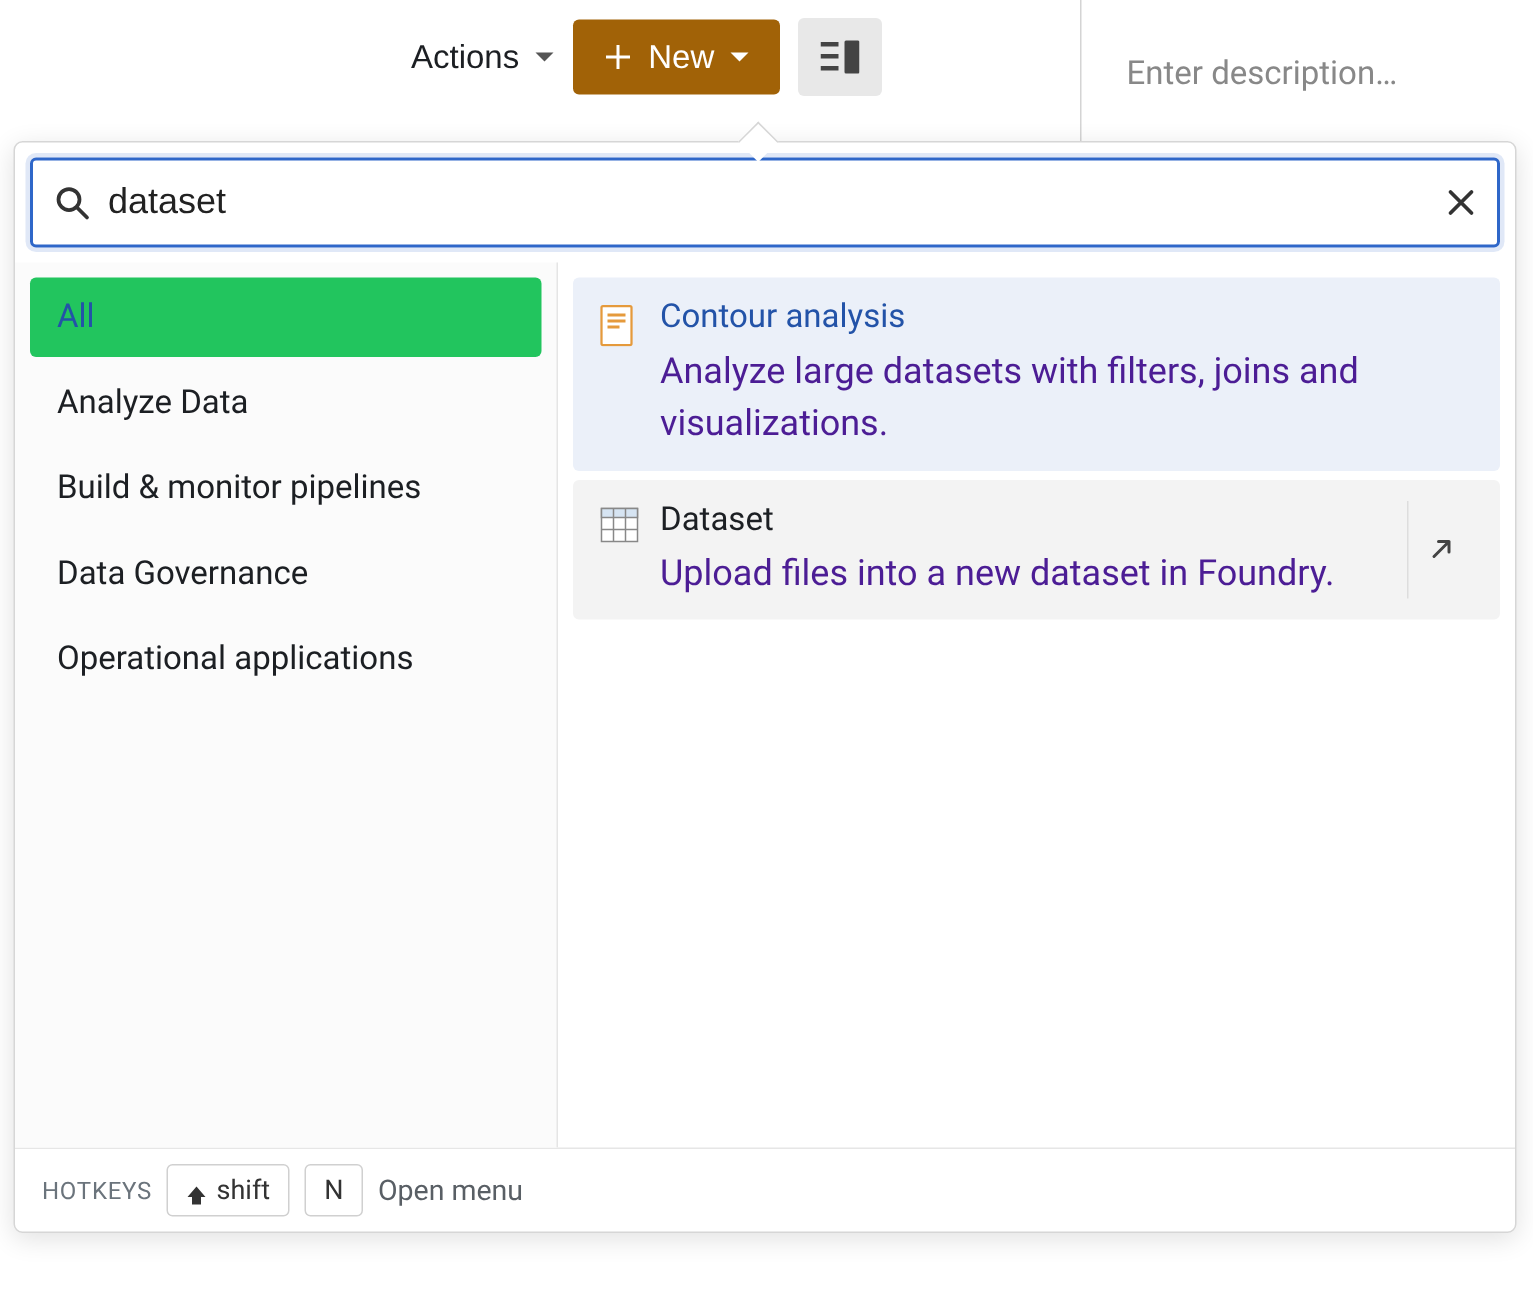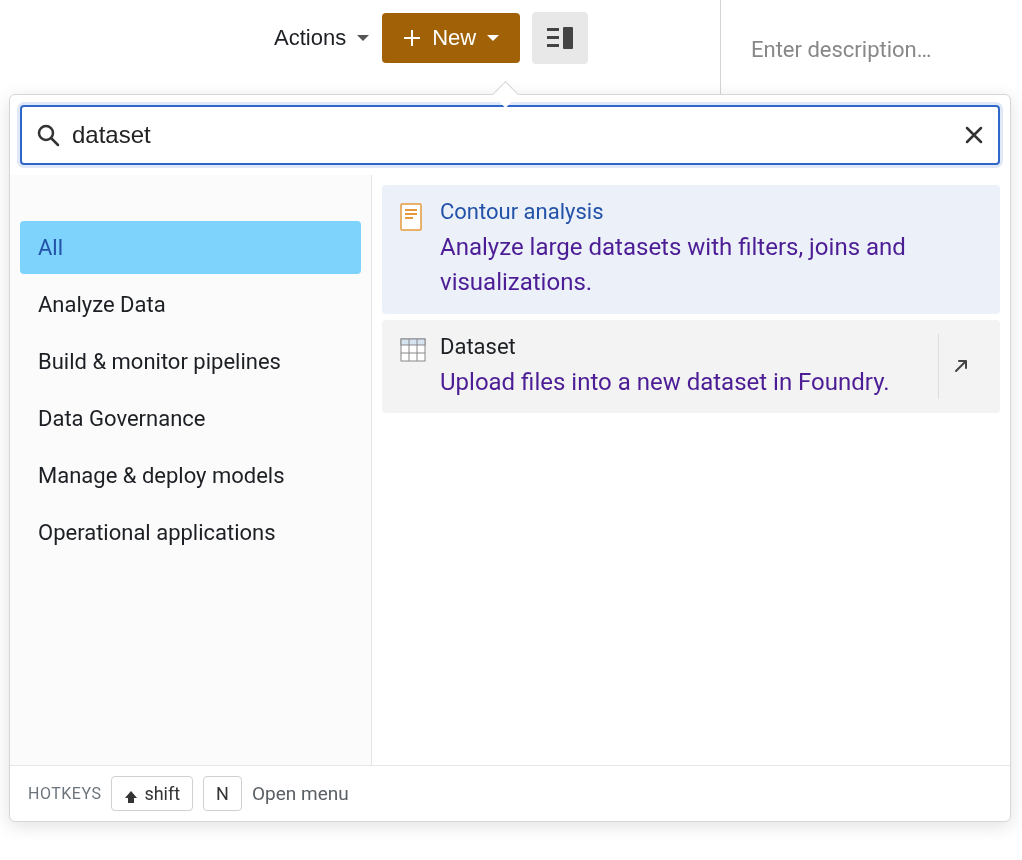--- a/index.html
+++ b/index.html
@@ -146,23 +146,22 @@
       gap: 4px;
     }
     .cat-item {
       padding: 14px 18px;
       font-size: 22px;
       color: #1c1f23;
       border-radius: 4px;
       cursor: pointer;
     }
     .cat-item.selected {
-      background: #7dd3fc;
+      background: #22c55e;
       color: #2353a8;
-      margin-top: 36px;
     }
     .results {
       flex: 1;
       padding: 10px;
       display: flex;
       flex-direction: column;
       gap: 6px;
     }
     .result-item {
       display: flex;
@@ -296,21 +295,20 @@
       </span>
     </div>
   </div>
 
   <div class="body-row">
     <div class="categories">
       <div class="cat-item selected">All</div>
       <div class="cat-item">Analyze Data</div>
       <div class="cat-item">Build &amp; monitor pipelines</div>
       <div class="cat-item">Data Governance</div>
-      <div class="cat-item">Manage &amp; deploy models</div>
       <div class="cat-item">Operational applications</div>
     </div>
 
     <div class="results">
       <div class="result-item highlighted">
         <div class="result-icon">
           <svg width="24" height="28" viewBox="0 0 24 28">
             <rect x="1" y="1" width="20" height="26" rx="1" fill="#fff" stroke="#e59a3c" stroke-width="1.5"></rect>
             <rect x="5" y="6" width="12" height="2" fill="#e59a3c"></rect>
             <rect x="5" y="10" width="12" height="2" fill="#e59a3c"></rect>

